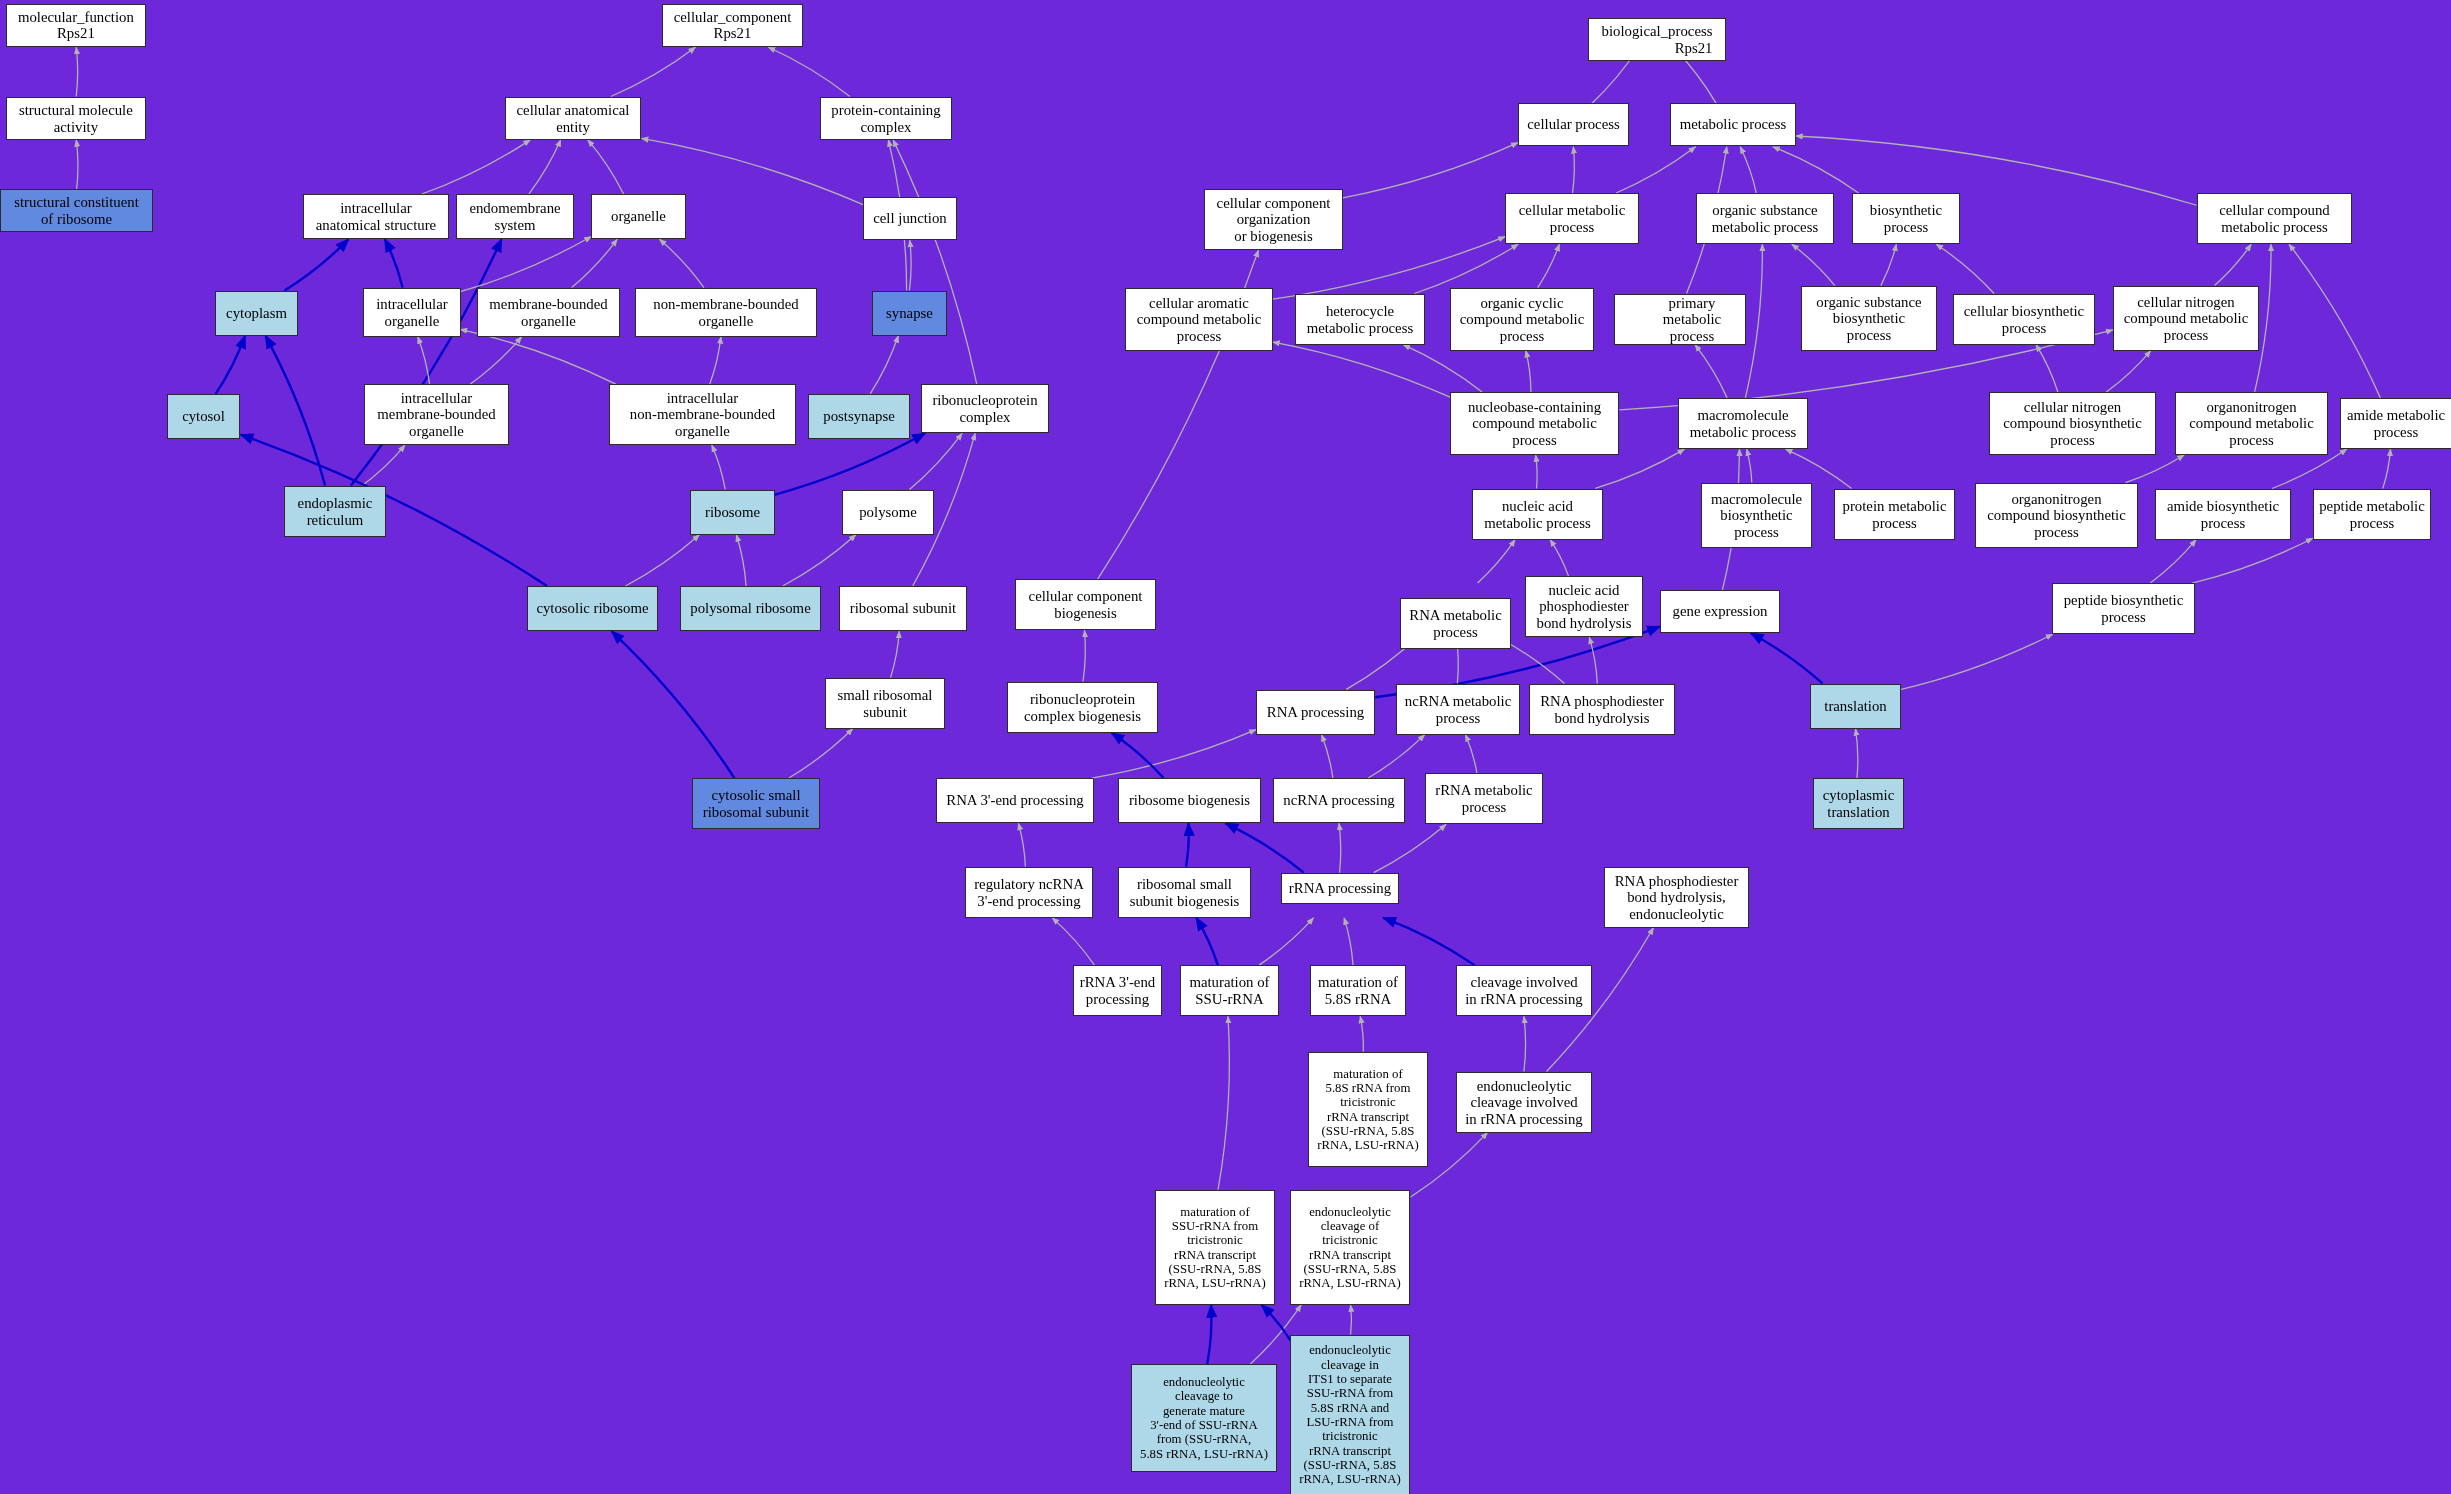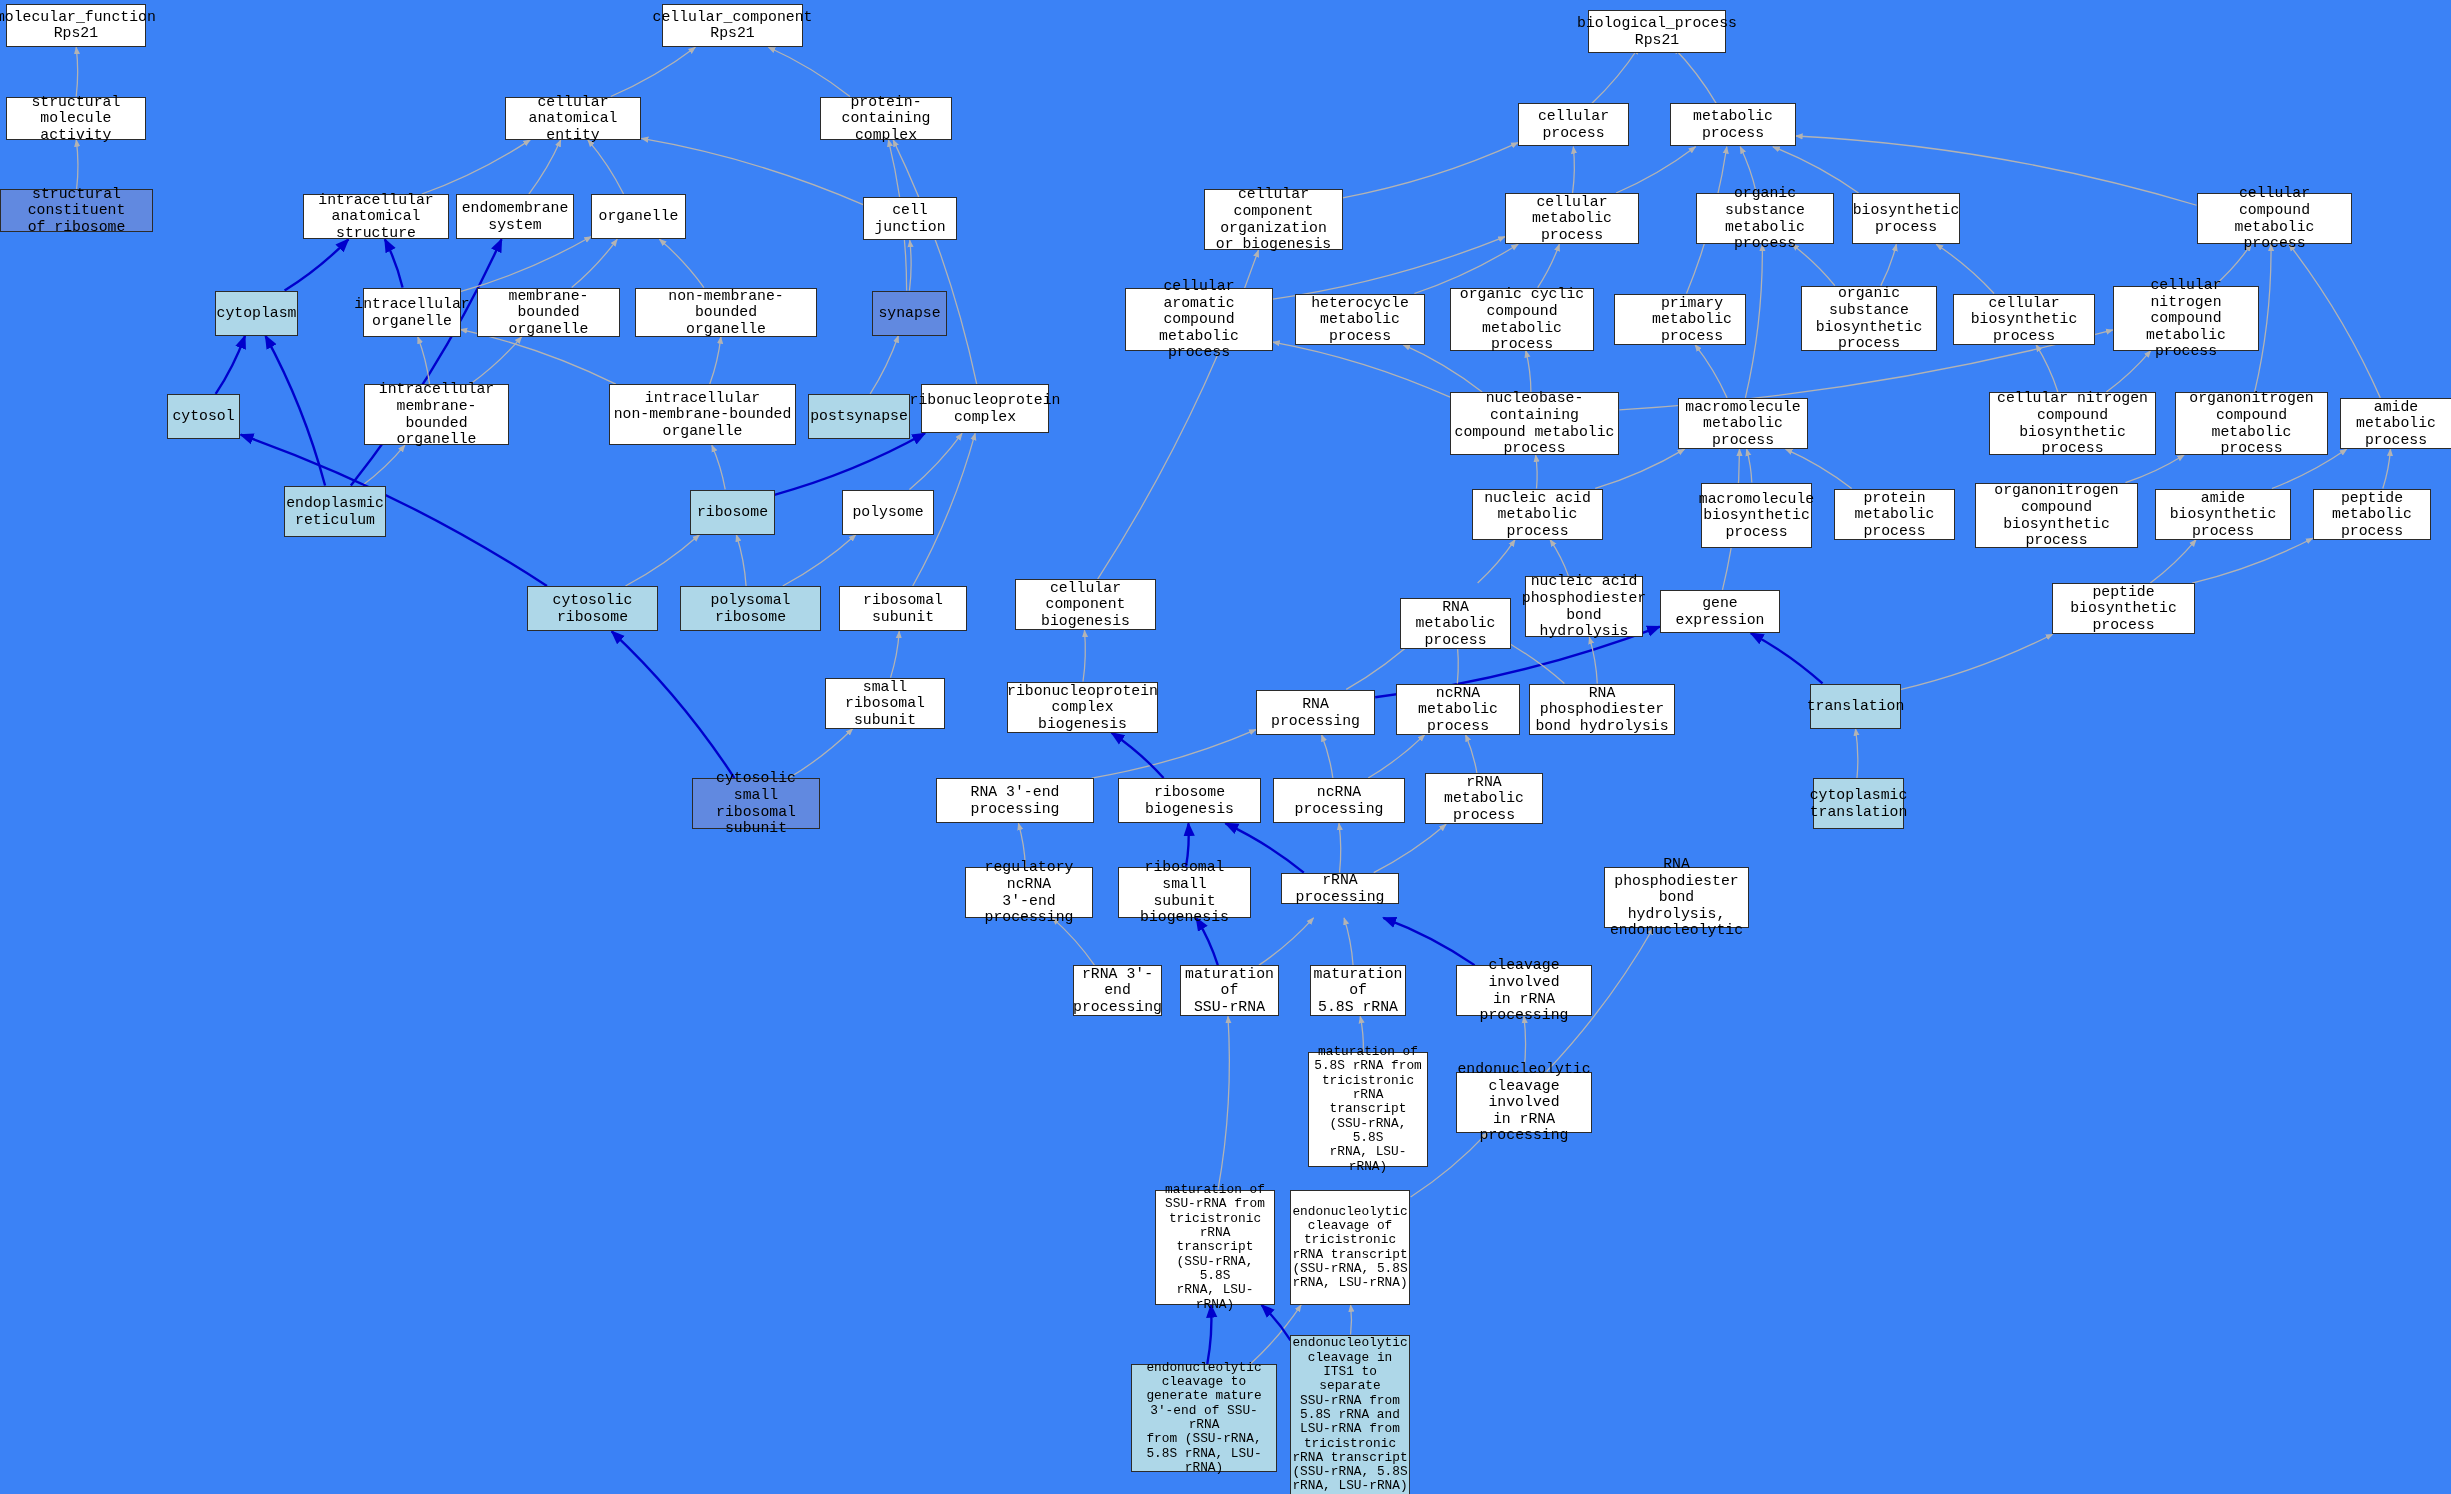--- a/index.html
+++ b/index.html
@@ -3,22 +3,22 @@
 <meta charset="utf-8">
 <style>
   html, body {
     margin: 0; padding: 0;
     background: #ffffff;
   }
   #canvas {
     position: relative;
     width: 2452px;
     height: 1494px;
-    background: #3b82f6;
-    font-family: Liberation Mono, monospace;
+    background: #6d28d9;
+    font-family: Liberation Serif, serif;
     overflow: hidden;
   }
   #edges {
     position: absolute;
     left: 0; top: 0;
     width: 2452px; height: 1494px;
     pointer-events: none;
   }
   .node {
     position: absolute;
@@ -205,21 +205,21 @@
     <div class="node fill-light" style="left: 680px; top: 586px; width: 141px; height: 45px;"><span>polysomal ribosome</span></div>
     <div class="node" style="left: 839px; top: 586px; width: 128px; height: 45px;"><span>ribosomal subunit</span></div>
     <div class="node" style="left: 1015px; top: 579px; width: 141px; height: 51px;"><span>cellular component
 biogenesis</span></div>
     <div class="node" style="left: 825px; top: 678px; width: 120px; height: 51px;"><span>small ribosomal
 subunit</span></div>
     <div class="node" style="left: 1007px; top: 682px; width: 151px; height: 51px;"><span>ribonucleoprotein
 complex biogenesis</span></div>
     <div class="node fill-blue" style="left: 692px; top: 778px; width: 128px; height: 51px;"><span>cytosolic small
 ribosomal subunit</span></div>
-    <div class="node" style="left: 1588px; top: 10px; width: 138px; height: 43px;"><span>biological_process
+    <div class="node" style="left: 1588px; top: 18px; width: 138px; height: 43px; text-align: right;"><span>biological_process
 Rps21</span></div>
     <div class="node" style="left: 1518px; top: 103px; width: 111px; height: 43px;"><span>cellular process</span></div>
     <div class="node" style="left: 1670px; top: 103px; width: 126px; height: 43px;"><span>metabolic process</span></div>
     <div class="node" style="left: 1204px; top: 189px; width: 139px; height: 61px;"><span>cellular component
 organization
 or biogenesis</span></div>
     <div class="node" style="left: 1505px; top: 193px; width: 134px; height: 51px;"><span>cellular metabolic
 process</span></div>
     <div class="node" style="left: 1696px; top: 193px; width: 138px; height: 51px;"><span>organic substance
 metabolic process</span></div>

